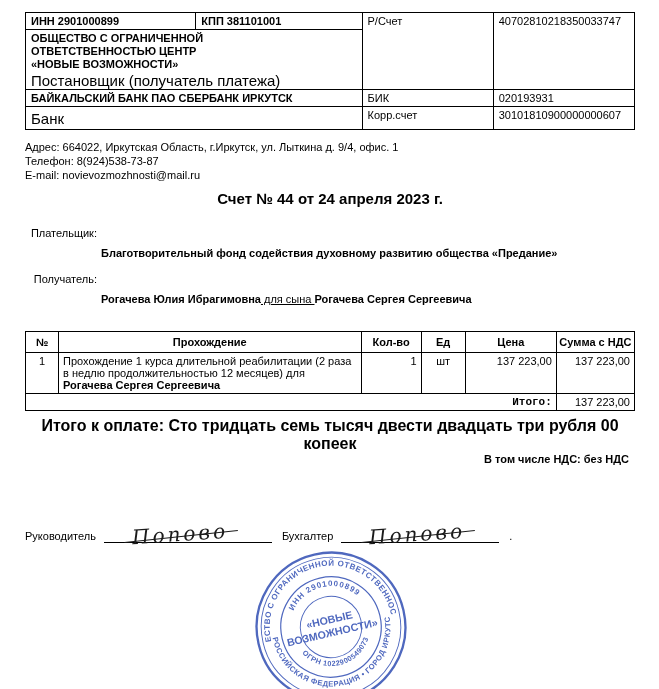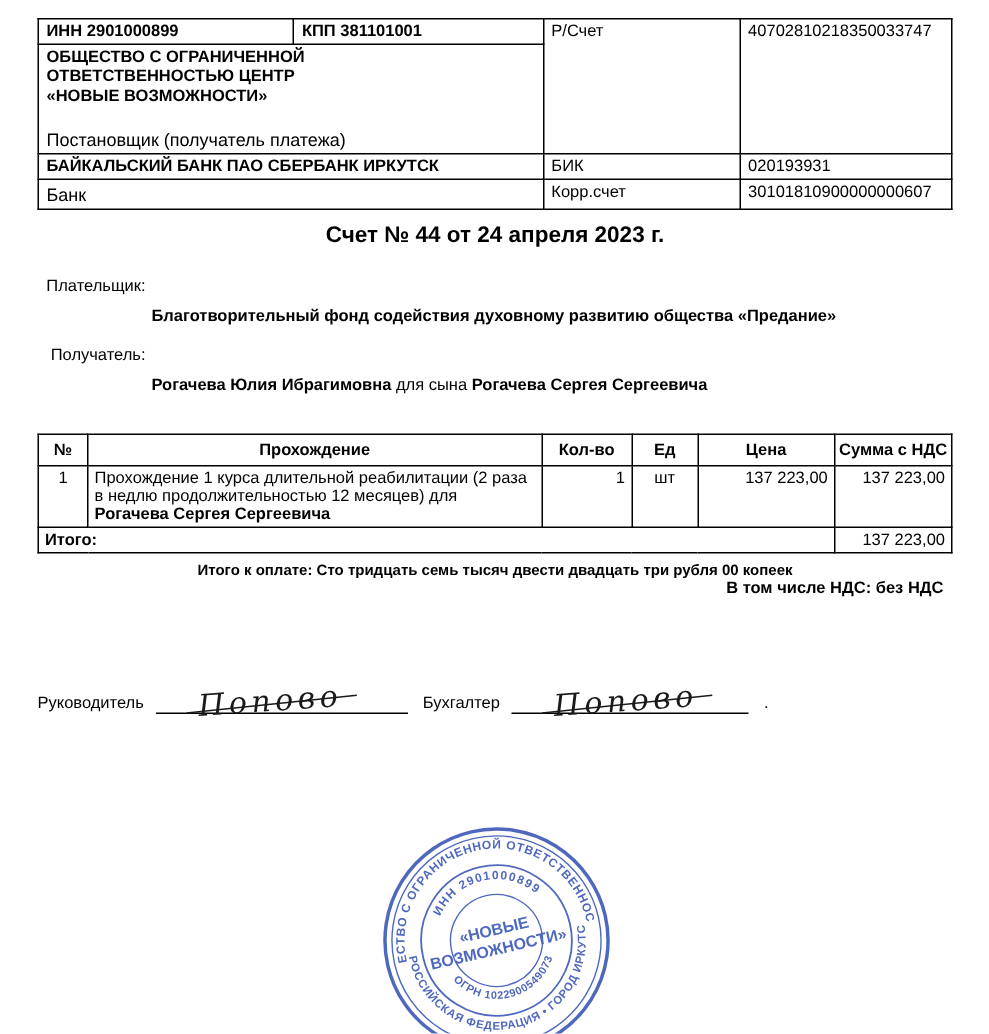--- a/index.html
+++ b/index.html
@@ -8,46 +8,46 @@
     width:659px; height:689px; position:relative;
     font-family:"Liberation Sans", sans-serif; color:#000;
     overflow:hidden;
   }
   .page { padding:12px 24px 0 25px; }
 
   
   table { border-collapse:collapse; width:100%; table-layout:fixed; }
   .req-table td { border:1px solid #000; padding:2px 5px; font-size:11px; vertical-align:top; }
   .req-table .b { font-weight:bold; }
-  .req-table .small { font-size:12px; font-weight:normal; padding-top:3px;margin-top:13px; }
+  .req-table .small { font-size:15px; font-weight:normal; padding-top:3px; }
   .company-cell div { line-height:13px; }
 
   
   .contacts { margin-top:10px; font-size:11px; line-height:14px; }
 
   
   .doc-title { margin-top:8px; text-align:center; font-size:15px; font-weight:bold; }
 
   
   .party-row { margin-top:20px; font-size:11px; display:flex;text-align:right; }
   .party-row + .party-row { margin-top:14px; }
   .party-label { width:72px; flex:0 0 72px; }
   .party-value { font-weight:bold; padding-left:4px;margin-top:20px; }
-  .party-value .normal { font-weight:normal; }
+  .party-value .normal { font-weight:normal;text-decoration:underline; }
 
   
   .items-table { margin-top:26px; }
   .items-table td, .items-table th { border:1px solid #000; padding:2px 4px; font-size:11px; vertical-align:top; }
   .items-table th { font-weight:bold; text-align:center; vertical-align:middle; padding:4px 2px; }
   .cell-c { text-align:center; }
   .cell-r { text-align:right; }
-  .total-label-cell { font-weight:bold; text-align:left; }
-
-  
-  .total-words { margin-top:6px; font-size:10px; font-weight:bold; text-align:center; }
+  .total-label-cell { font-weight:bold; text-align:right;font-family:Liberation Mono, monospace; }
+
+  
+  .total-words { margin-top:6px; font-size:16px; font-weight:bold; text-align:center; }
   .vat-note { font-size:11px; font-weight:bold; text-align:right; padding-right:6px; }
 
   
   .sig-row { margin-top:62px; font-size:11px; display:flex; align-items:flex-end; }
   .sig-label { padding-bottom:1px; }
   .sig-line {
     display:inline-block; position:relative;
     width:168px; height:16px; border-bottom:1px solid #000;
     margin:0 10px 0 8px;
   }
@@ -103,20 +103,25 @@
       <td>020193931</td>
     </tr>
     <tr>
       <td colspan="2" class="small">Банк</td>
       <td>Корр.счет</td>
       <td>30101810900000000607</td>
     </tr>
   </tbody>
     </table>
 
+  <div class="contacts">
+    <div>Адрес: 664022, Иркутская Область, г.Иркутск, ул. Лыткина д. 9/4, офис. 1</div>
+    <div>Телефон: 8(924)538-73-87</div>
+    <div>E-mail:  novievozmozhnosti@mail.ru</div>
+  </div>
 
   <div class="doc-title">Счет № 44 от  24 апреля 2023 г.</div>
 
   <div class="party-row">
     <span class="party-label">Плательщик:</span>
     <span class="party-value">Благотворительный фонд содействия духовному развитию общества «Предание»</span>
   </div>
 
   <div class="party-row">
     <span class="party-label">Получатель:</span>

